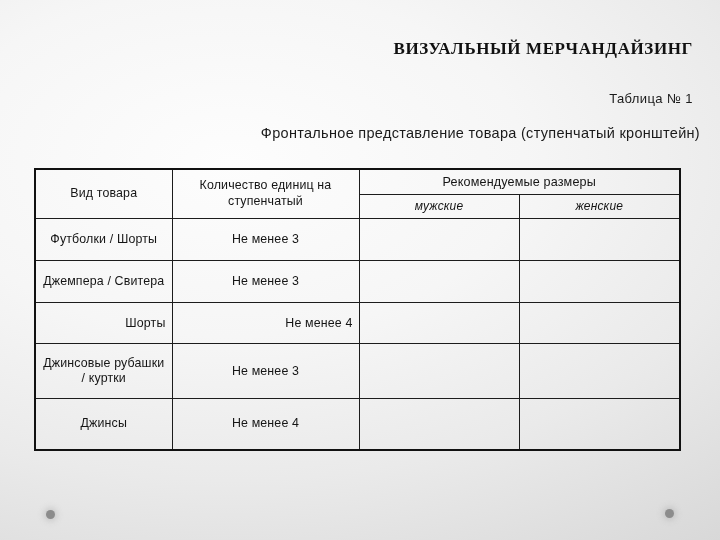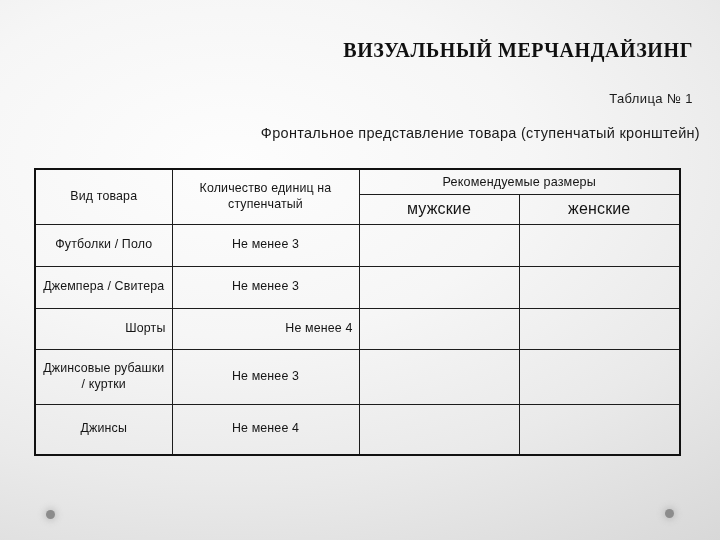--- a/index.html
+++ b/index.html
@@ -16,21 +16,21 @@
       radial-gradient(ellipse 120% 95% at 32% 30%, #fdfdfd 0%, #f6f6f6 34%, #eaeaea 62%, #dcdcdc 86%, #d4d4d4 100%);
     position:relative;
   }
 
   
   .slide-title {
     position:absolute;
     top:39px;
     right:27px;
     font-family:"Liberation Serif", serif;
-    font-size:20px;
+    font-size:17px;
     font-weight:bold;
     letter-spacing:0.6px;
     color:#101010;
     white-space:nowrap;
   }
 
   
   .table-number {
     position:absolute;
     top:91px;
@@ -88,21 +88,21 @@
   col.c-type  { width:137px; }
   col.c-qty   { width:187px; }
   col.c-men   { width:160px; }
   col.c-women { width:161px; }
 
   thead th.h-type,
   thead th.h-qty { height:48px; }
 
   thead th.h-rec   { height:24px; font-size:12.6px;margin-left:8px; }
   thead th.h-men,
-  thead th.h-women { height:24px; font-size:16px; }
+  thead th.h-women { height:24px; font-size:12px;font-style:italic; }
 
   tbody tr.r-1 td { height:42px; }
   tbody tr.r-2 td { height:42px; }
   tbody tr.r-3 td { height:41px;text-align:right; }
   tbody tr.r-4 td { height:55px; }
   tbody tr.r-5 td { height:51px;margin-left:12px; }
 
   td.empty-cell { }
 
   
@@ -142,21 +142,21 @@
         <th class="h-rec" colspan="2">Рекомендуемые размеры</th>
       </tr>
       <tr>
         <th class="h-men">мужские</th>
         <th class="h-women">женские</th>
       </tr>
     </thead>
 
     <tbody>
       <tr class="r-1">
-        <td>Футболки / Поло</td>
+        <td>Футболки / Шорты</td>
         <td>Не менее 3</td>
         <td class="empty-cell"></td>
         <td class="empty-cell"></td>
       </tr>
       <tr class="r-2">
         <td>Джемпера / Свитера</td>
         <td>Не менее 3</td>
         <td class="empty-cell"></td>
         <td class="empty-cell"></td>
       </tr>

